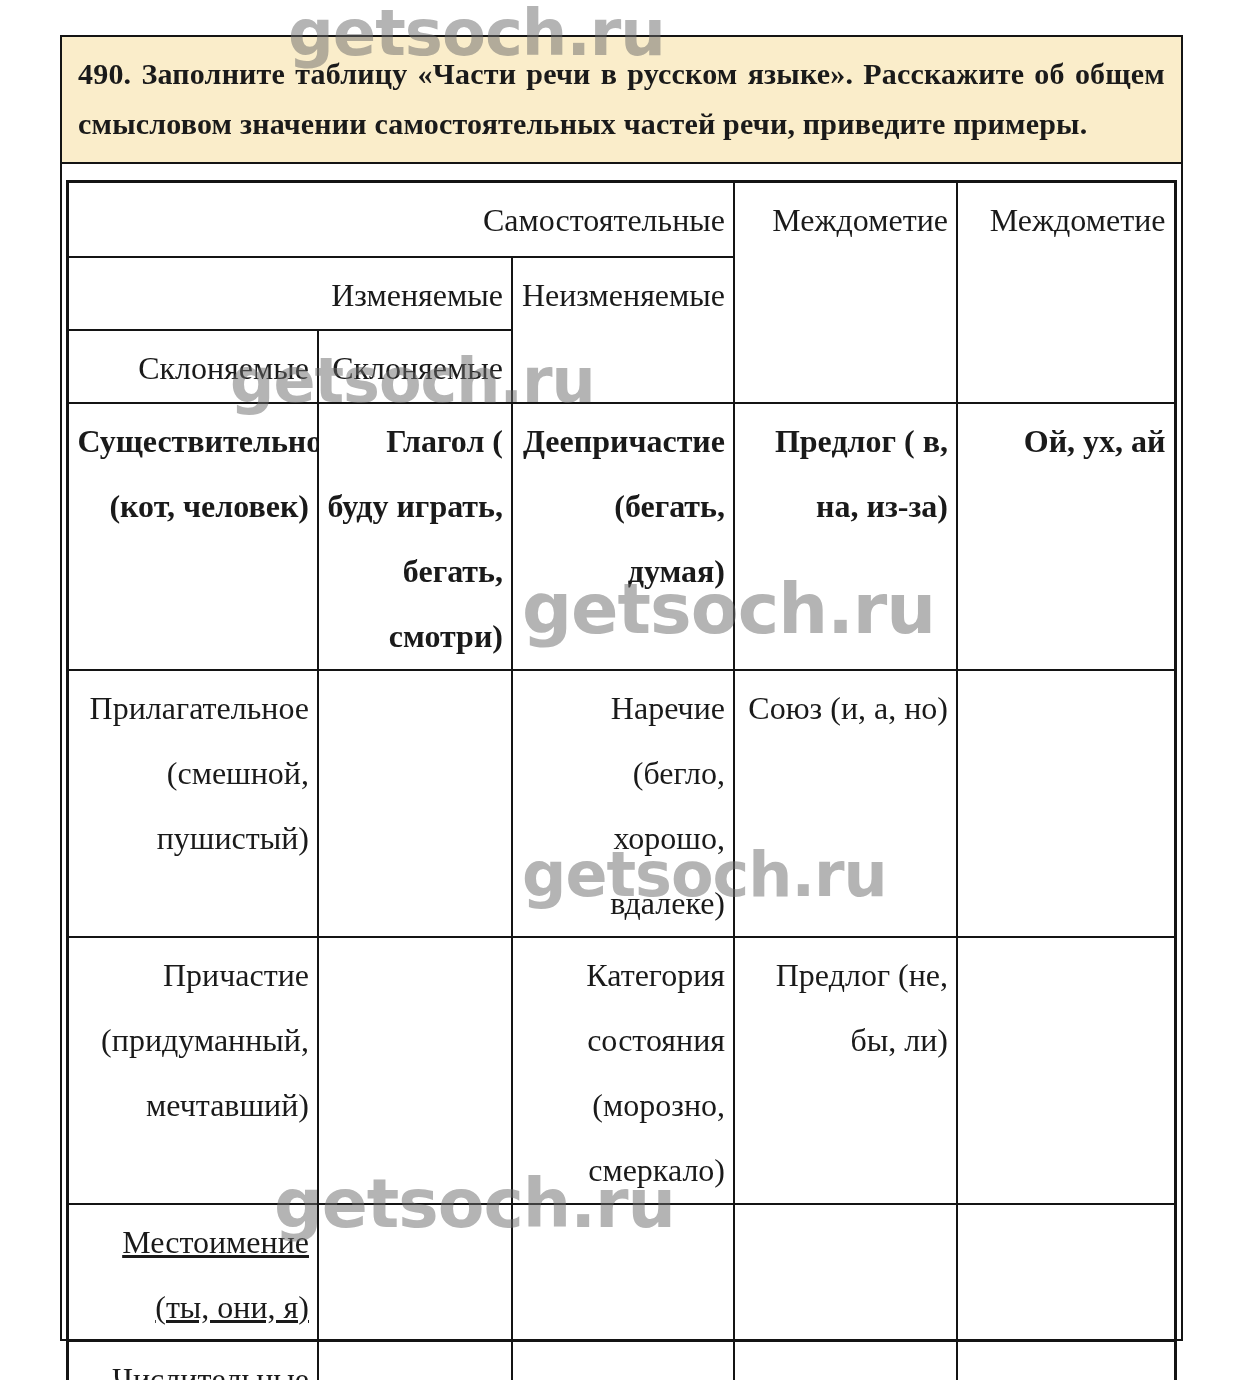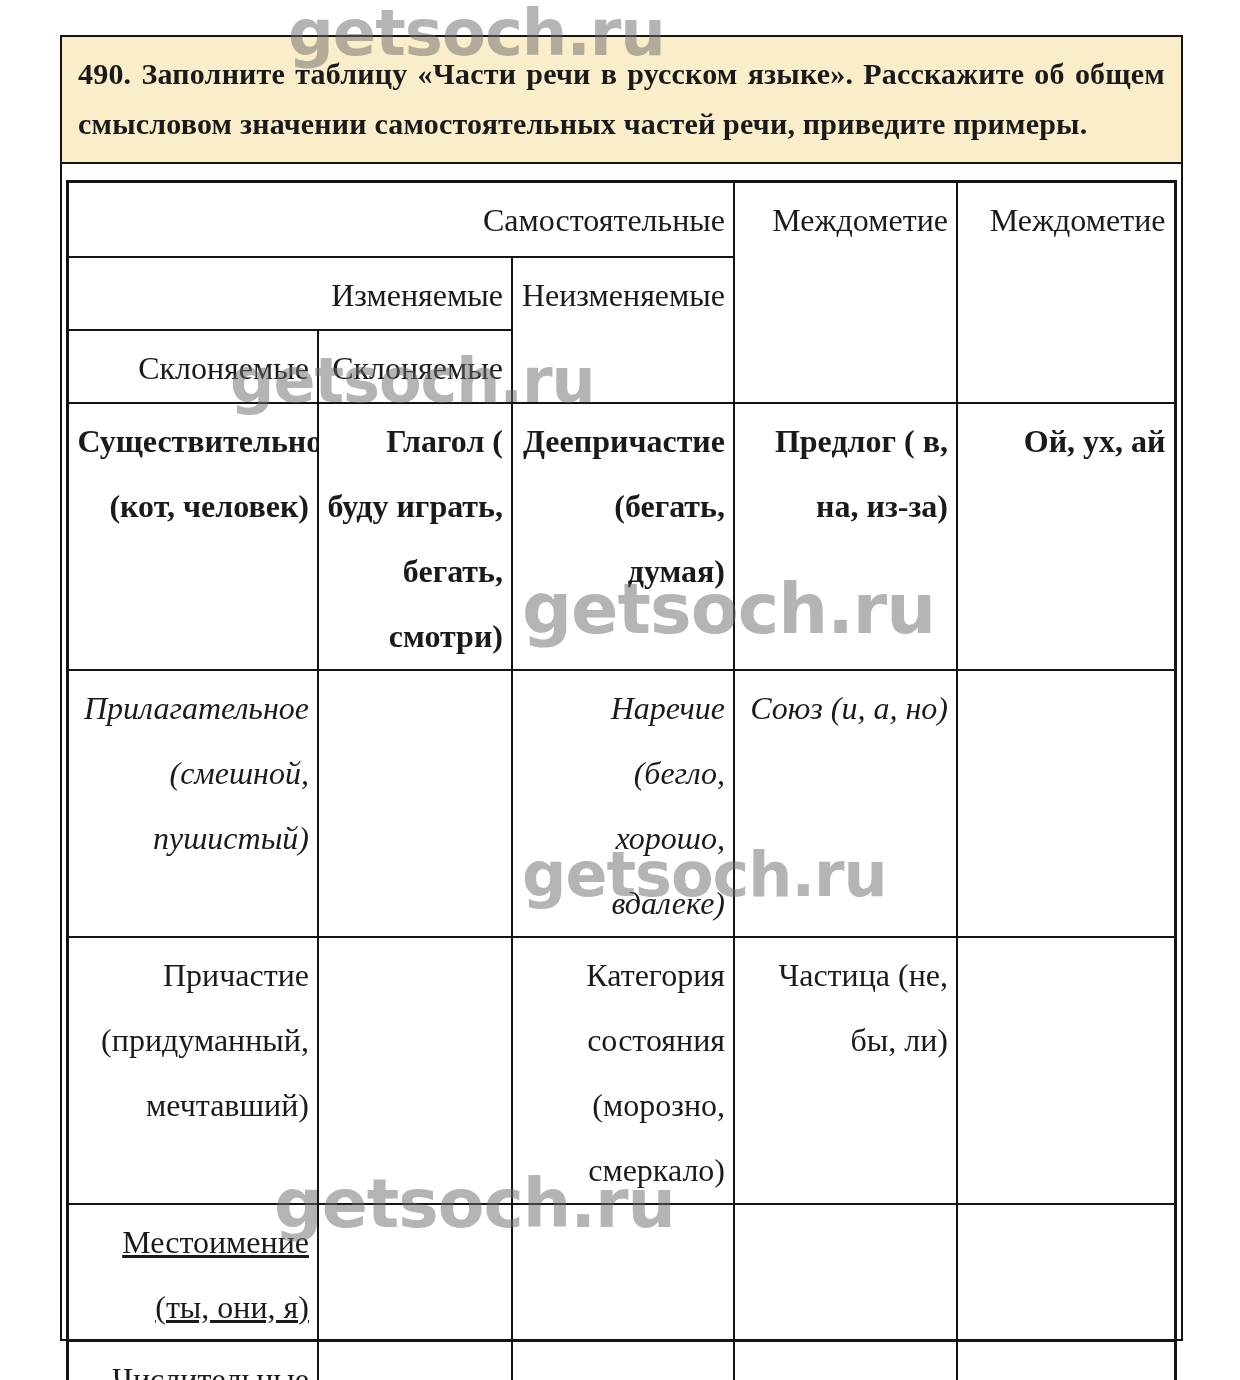--- a/index.html
+++ b/index.html
@@ -58,21 +58,21 @@
   }
   col.c1 { width: 250px; }
   col.c2 { width: 194px; }
   col.c3 { width: 222px; }
   col.c4 { width: 223px; }
   col.c5 { width: 218px; }
   tr.hr1 { height: 75px; }
   tr.hr2 { height: 73px; }
   tr.hr3 { height: 73px; }
   tr.dr1 { height: 231px; font-weight: bold; }
-  tr.dr2 { height: 168px; font-style: italic; }
+  tr.dr2 { height: 168px; }
   tr.dr3 { height: 230px; }
   tr.dr4 { height: 118px; text-decoration: underline; }
   tr.dr5 { height: 176px; }
   .watermark {
     position: absolute;
     font-family: "DejaVu Sans", sans-serif;
     font-weight: bold;
     color: rgba(105, 105, 105, 0.5);
     letter-spacing: -1px;
     white-space: nowrap;
@@ -130,21 +130,21 @@
           <td>Прилагательное (смешной, пушистый)</td>
           <td></td>
           <td>Наречие (бегло, хорошо, вдалеке)</td>
           <td>Союз (и, а, но)</td>
           <td></td>
         </tr>
         <tr class="dr3">
           <td>Причастие (придуманный, мечтавший)</td>
           <td></td>
           <td>Категория состояния (морозно, смеркало)</td>
-          <td>Частица (не, бы, ли)</td>
+          <td>Предлог (не, бы, ли)</td>
           <td></td>
         </tr>
         <tr class="dr4">
           <td>Местоимение (ты, они, я)</td>
           <td></td>
           <td></td>
           <td></td>
           <td></td>
         </tr>
         <tr class="dr5">

